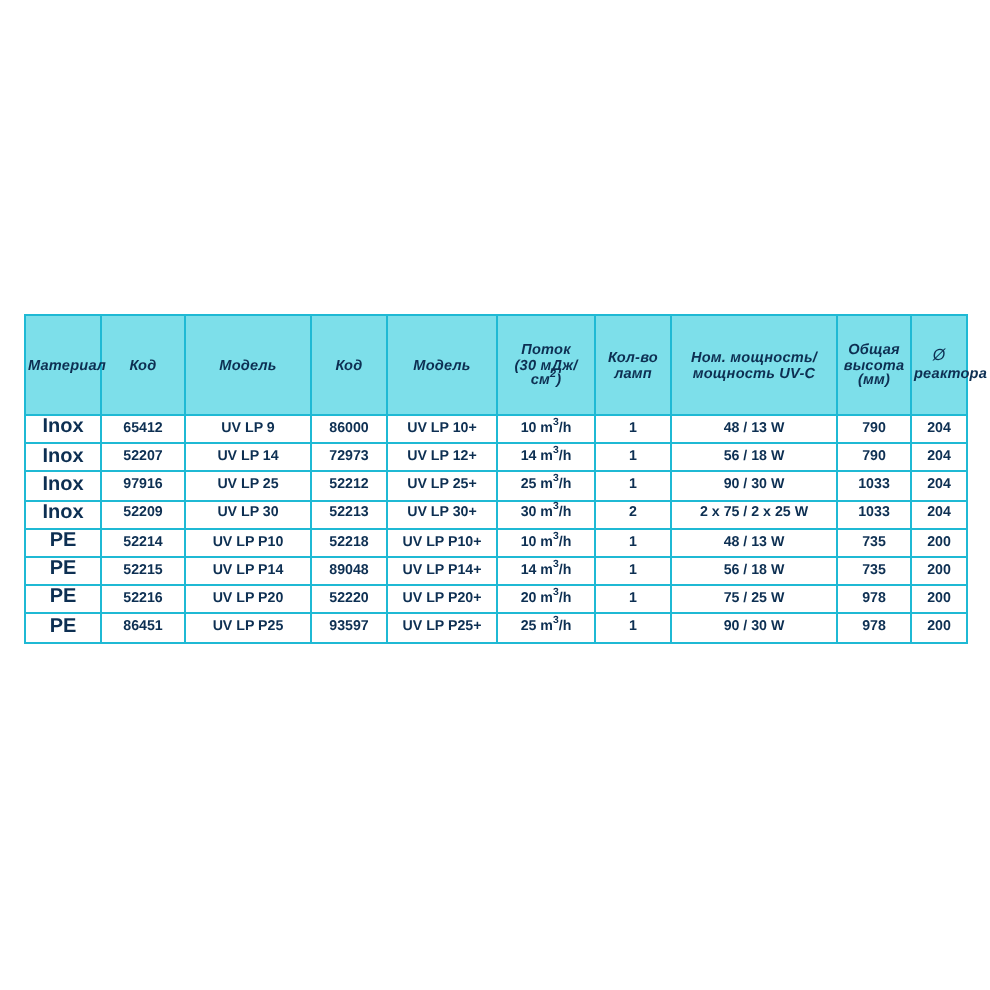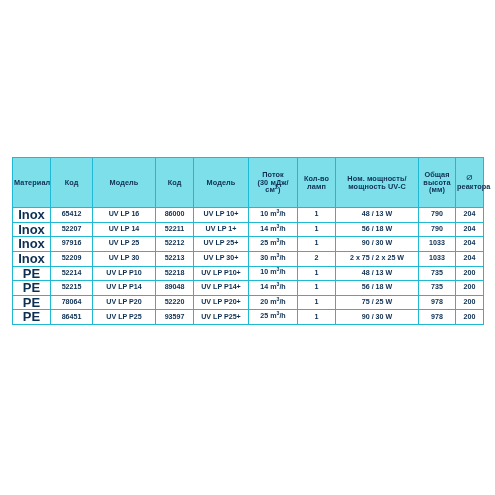--- a/index.html
+++ b/index.html
@@ -46,20 +46,21 @@
     line-height: 1.05;
   }
 
   
   table.spec thead th {
     background: #7ddfea;
     height: 45px;
     font-size: 7.3px;
     letter-spacing: 0.1px;
     padding: 2px 1px;
+    font-style: italic;
   }
   table.spec thead th .hl {
     display: block;
   }
   table.spec thead th .sup {
     font-size: 5.4px;
     vertical-align: super;
     line-height: 0;
   }
   table.spec thead th .dia {
@@ -70,21 +71,21 @@
   }
 
   
   table.spec tbody td {
     background: #ffffff;
     height: 13.2px;
     font-size: 7.1px;
     white-space: nowrap;
   }
   table.spec tbody td.mat {
-    font-size: 13px;
+    font-size: 10px;
   }
   table.spec tbody td .sup {
     font-size: 5.2px;
     vertical-align: super;
     line-height: 0;
   }
 
   
   col.c-mat   { width: 38px; }
   col.c-code1 { width: 42px; }
@@ -155,35 +156,35 @@
             <span class="dia">Ø</span>
             <span class="hl">реактора</span>
           </th>
         </tr>
       </thead>
 
       <tbody id="spec-body">
           <tr>
             <td class="mat">Inox</td>
             <td>65412</td>
-            <td>UV LP 16</td>
+            <td>UV LP 9</td>
             <td>86000</td>
             <td>UV LP 10+</td>
             <td>10 m<span class="sup">3</span>/h</td>
             <td>1</td>
             <td>48 / 13 W</td>
             <td>790</td>
             <td>204</td>
           </tr>
           <tr>
             <td class="mat">Inox</td>
             <td>52207</td>
             <td>UV LP 14</td>
-            <td>52211</td>
-            <td>UV LP 1+</td>
+            <td>72973</td>
+            <td>UV LP 12+</td>
             <td>14 m<span class="sup">3</span>/h</td>
             <td>1</td>
             <td>56 / 18 W</td>
             <td>790</td>
             <td>204</td>
           </tr>
           <tr>
             <td class="mat">Inox</td>
             <td>97916</td>
             <td>UV LP 25</td>
@@ -226,21 +227,21 @@
             <td>89048</td>
             <td>UV LP P14+</td>
             <td>14 m<span class="sup">3</span>/h</td>
             <td>1</td>
             <td>56 / 18 W</td>
             <td>735</td>
             <td>200</td>
           </tr>
           <tr>
             <td class="mat">PE</td>
-            <td>78064</td>
+            <td>52216</td>
             <td>UV LP P20</td>
             <td>52220</td>
             <td>UV LP P20+</td>
             <td>20 m<span class="sup">3</span>/h</td>
             <td>1</td>
             <td>75 / 25 W</td>
             <td>978</td>
             <td>200</td>
           </tr>
           <tr>

